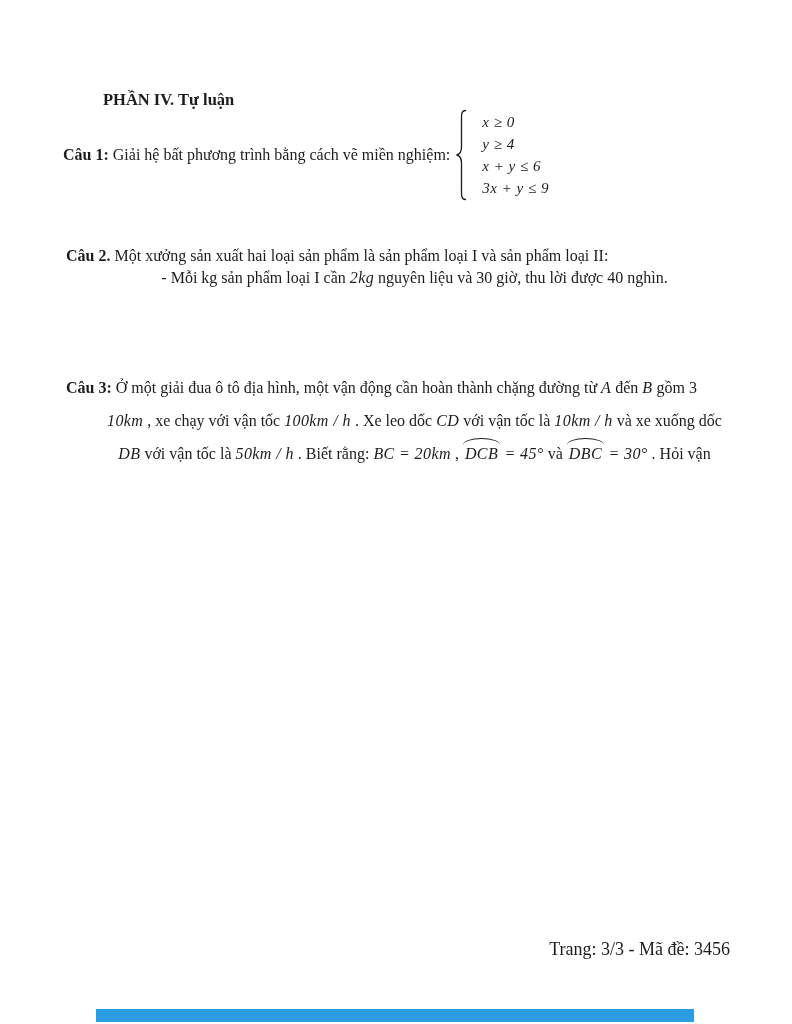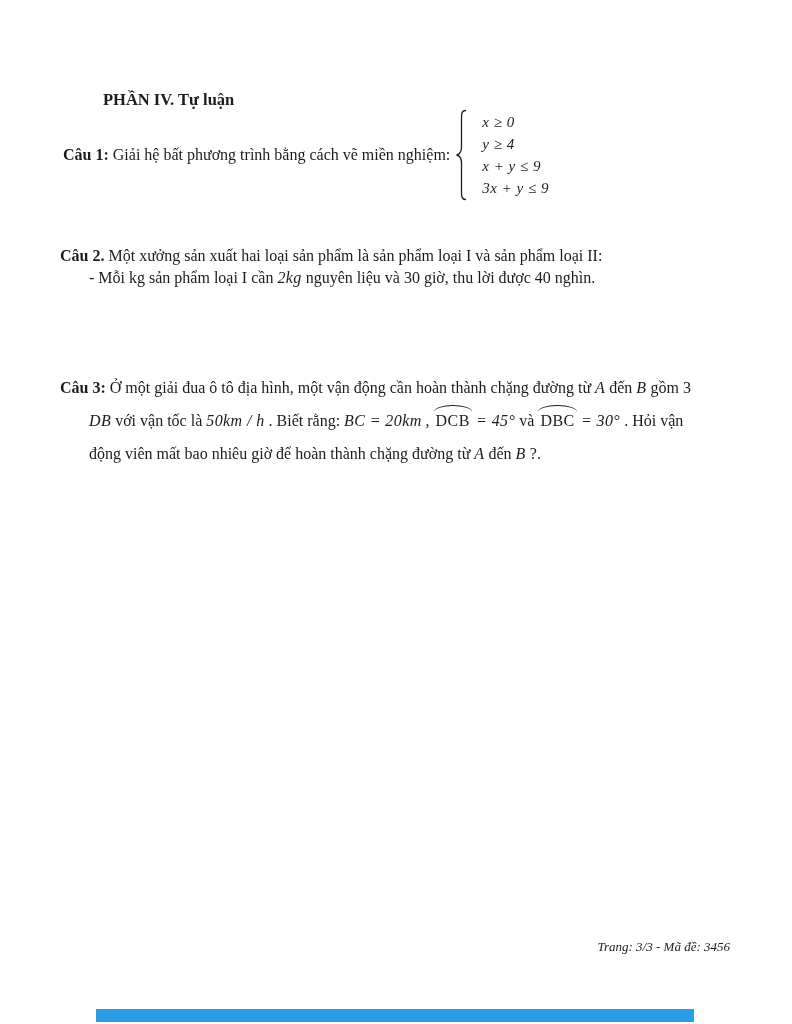--- a/index.html
+++ b/index.html
@@ -33,43 +33,43 @@
   }
   .math-line{
     font-family:"Liberation Serif", serif;
     font-style:italic;
     font-size:15px;
     line-height:22px;
     white-space:nowrap;
     letter-spacing:.5px;
   }
 
-  .q-block{left:60px;width:668px;}
+  .q-block{left:66px;width:668px;}
   .q2-block{top:245px;}
   .q2-block .doc-line{line-height:22px;}
   .q3-block{top:371px;}
   .q3-block .doc-line{line-height:33px;}
   .doc-line{white-space:nowrap;}
-  .indent{margin-left:29px;}
+  .indent{margin-left:29px;text-align:center;}
 
   .seg-b{font-weight:bold;}
   .seg-i{font-style:italic;letter-spacing:.4px;}
   .seg-h{
-    letter-spacing:.4px;
+    font-style:italic;letter-spacing:.4px;
     position:relative;display:inline-block;padding:0 2px;
   }
   .seg-h::before{
     content:"";position:absolute;left:0;right:0;top:1px;height:6px;
     border-top:1.4px solid #1c1c1c;
     border-radius:50% 50% 0 0 / 100% 100% 0 0;
   }
 
   .footer-note{
     top:939px;right:62px;
-    font-style:italic;font-size:13px;
+    font-size:18px;
     white-space:nowrap;
   }
 
   .accent-bar{
     left:96px;top:1009px;width:598px;height:13px;
   }
 </style>
 </head>
 <body>
 
@@ -80,33 +80,33 @@
   <div class="abs q1-row">
     <span class="q1-text"><span class="bold">Câu 1:</span><span> Giải hệ bất phương trình bằng cách vẽ miền nghiệm:</span></span>
     <span class="brace-wrap">
       <svg width="13" height="92" viewBox="0 0 13 92">
         <path d="M11.5,1.5 C7,1.5 7.5,6 7.5,12 L7.5,38 C7.5,43.5 5,45.5 2.5,46 C5,46.5 7.5,48.5 7.5,54 L7.5,80 C7.5,86 7,90.5 11.5,90.5" fill="none" stroke="#1c1c1c" stroke-width="1.3" stroke-linecap="round"></path>
       </svg>
     </span>
     <span class="system">
       <span class="math-line">x ≥ 0</span>
       <span class="math-line">y ≥ 4</span>
-      <span class="math-line">x + y ≤ 9</span>
+      <span class="math-line">x + y ≤ 6</span>
       <span class="math-line">3x + y ≤ 9</span>
     </span>
   </div>
 
   <div class="abs q-block q2-block">
     <div class="doc-line"><span class="seg-b">Câu 2.</span><span> Một xưởng sản xuất hai loại sản phẩm là sản phẩm loại I và sản phẩm loại II:</span></div>
     <div class="doc-line indent"><span>- Mỗi kg sản phẩm loại I cần  </span><span class="seg-i">2kg</span><span>  nguyên liệu và 30 giờ, thu lời được 40 nghìn.</span></div>
   </div>
 
   <div class="abs q-block q3-block">
     <div class="doc-line"><span class="seg-b">Câu 3:</span><span> Ở một giải đua ô tô địa hình, một vận động cần hoàn thành chặng đường từ  </span><span class="seg-i">A</span><span>  đến  </span><span class="seg-i">B</span><span>  gồm 3</span></div>
+    <div class="doc-line indent"><span class="seg-i">10km</span><span> , xe chạy với vận tốc  </span><span class="seg-i">100km / h</span><span> . Xe leo dốc  </span><span class="seg-i">CD</span><span>  với vận tốc là  </span><span class="seg-i">10km / h</span><span>  và xe xuống dốc</span></div>
     <div class="doc-line indent"><span class="seg-i">DB</span><span>  với vận tốc là  </span><span class="seg-i">50km / h</span><span> . Biết rằng:  </span><span class="seg-i">BC = 20km</span><span> ,  </span><span class="seg-h">DCB</span><span class="seg-i"> = 45°</span><span>  và  </span><span class="seg-h">DBC</span><span class="seg-i"> = 30°</span><span> . Hỏi vận</span></div>
-    <div class="doc-line indent"><span>động viên mất bao nhiêu giờ để hoàn thành chặng đường từ  </span><span class="seg-i">A</span><span>  đến  </span><span class="seg-i">B</span><span> ?.</span></div>
   </div>
 
   <div class="abs footer-note">Trang: 3/3 - Mã đề: 3456</div>
 
   <div class="abs accent-bar" style="background: rgb(43, 157, 227);"></div>
 
 </div>
 
 </body></html>

